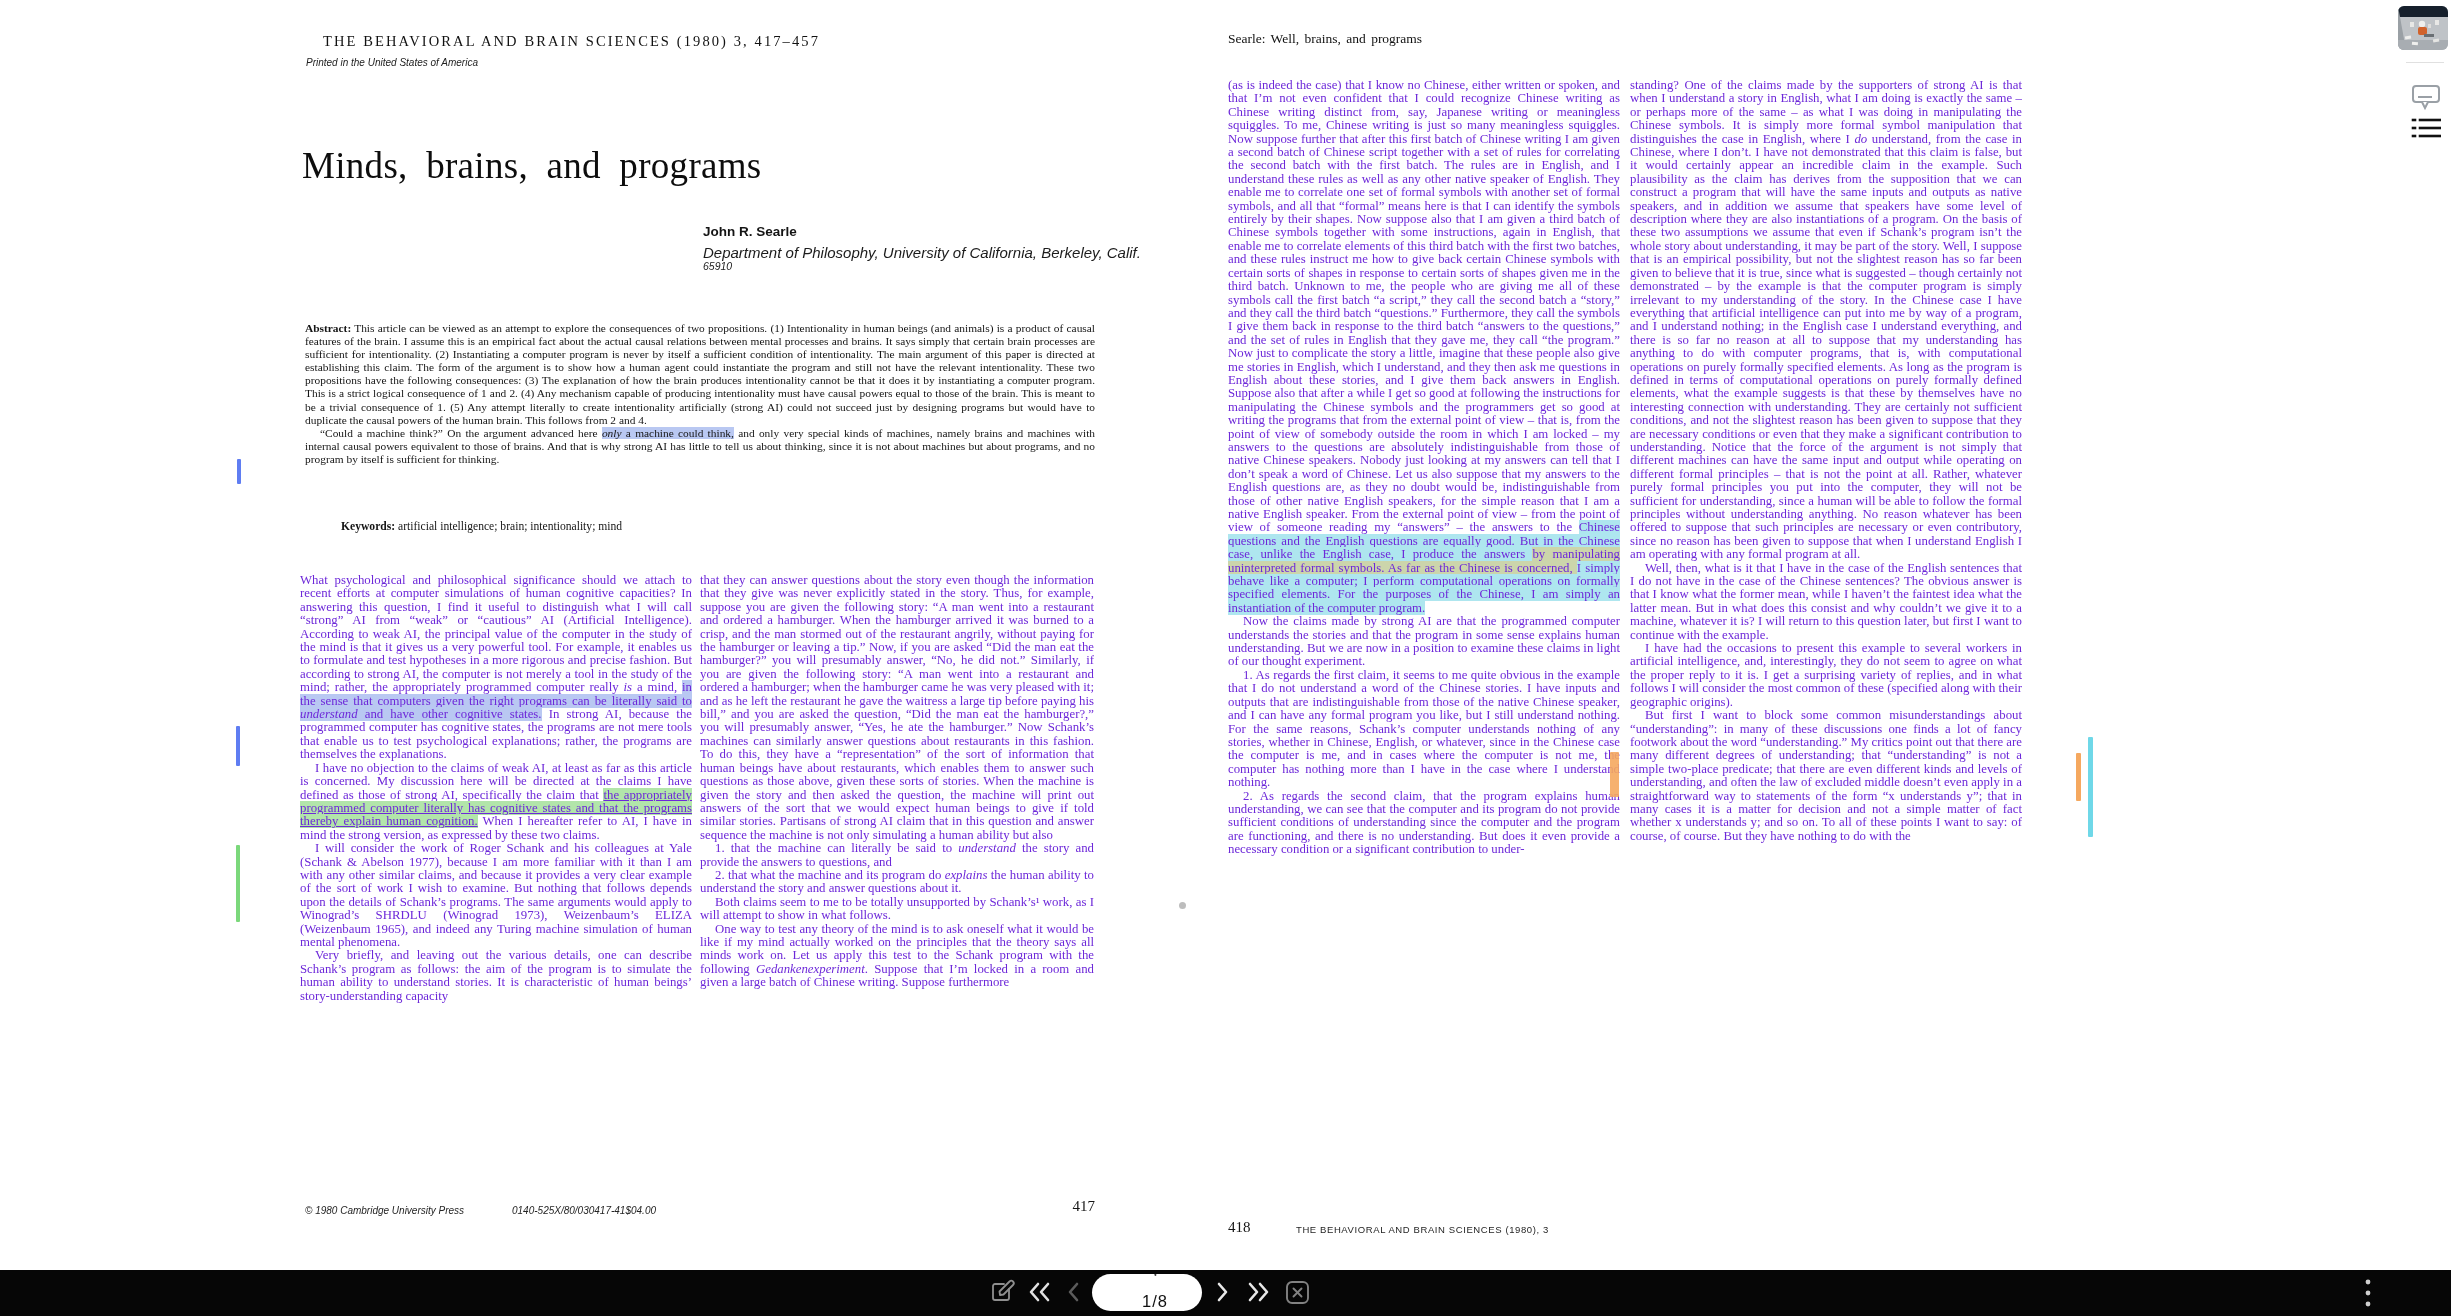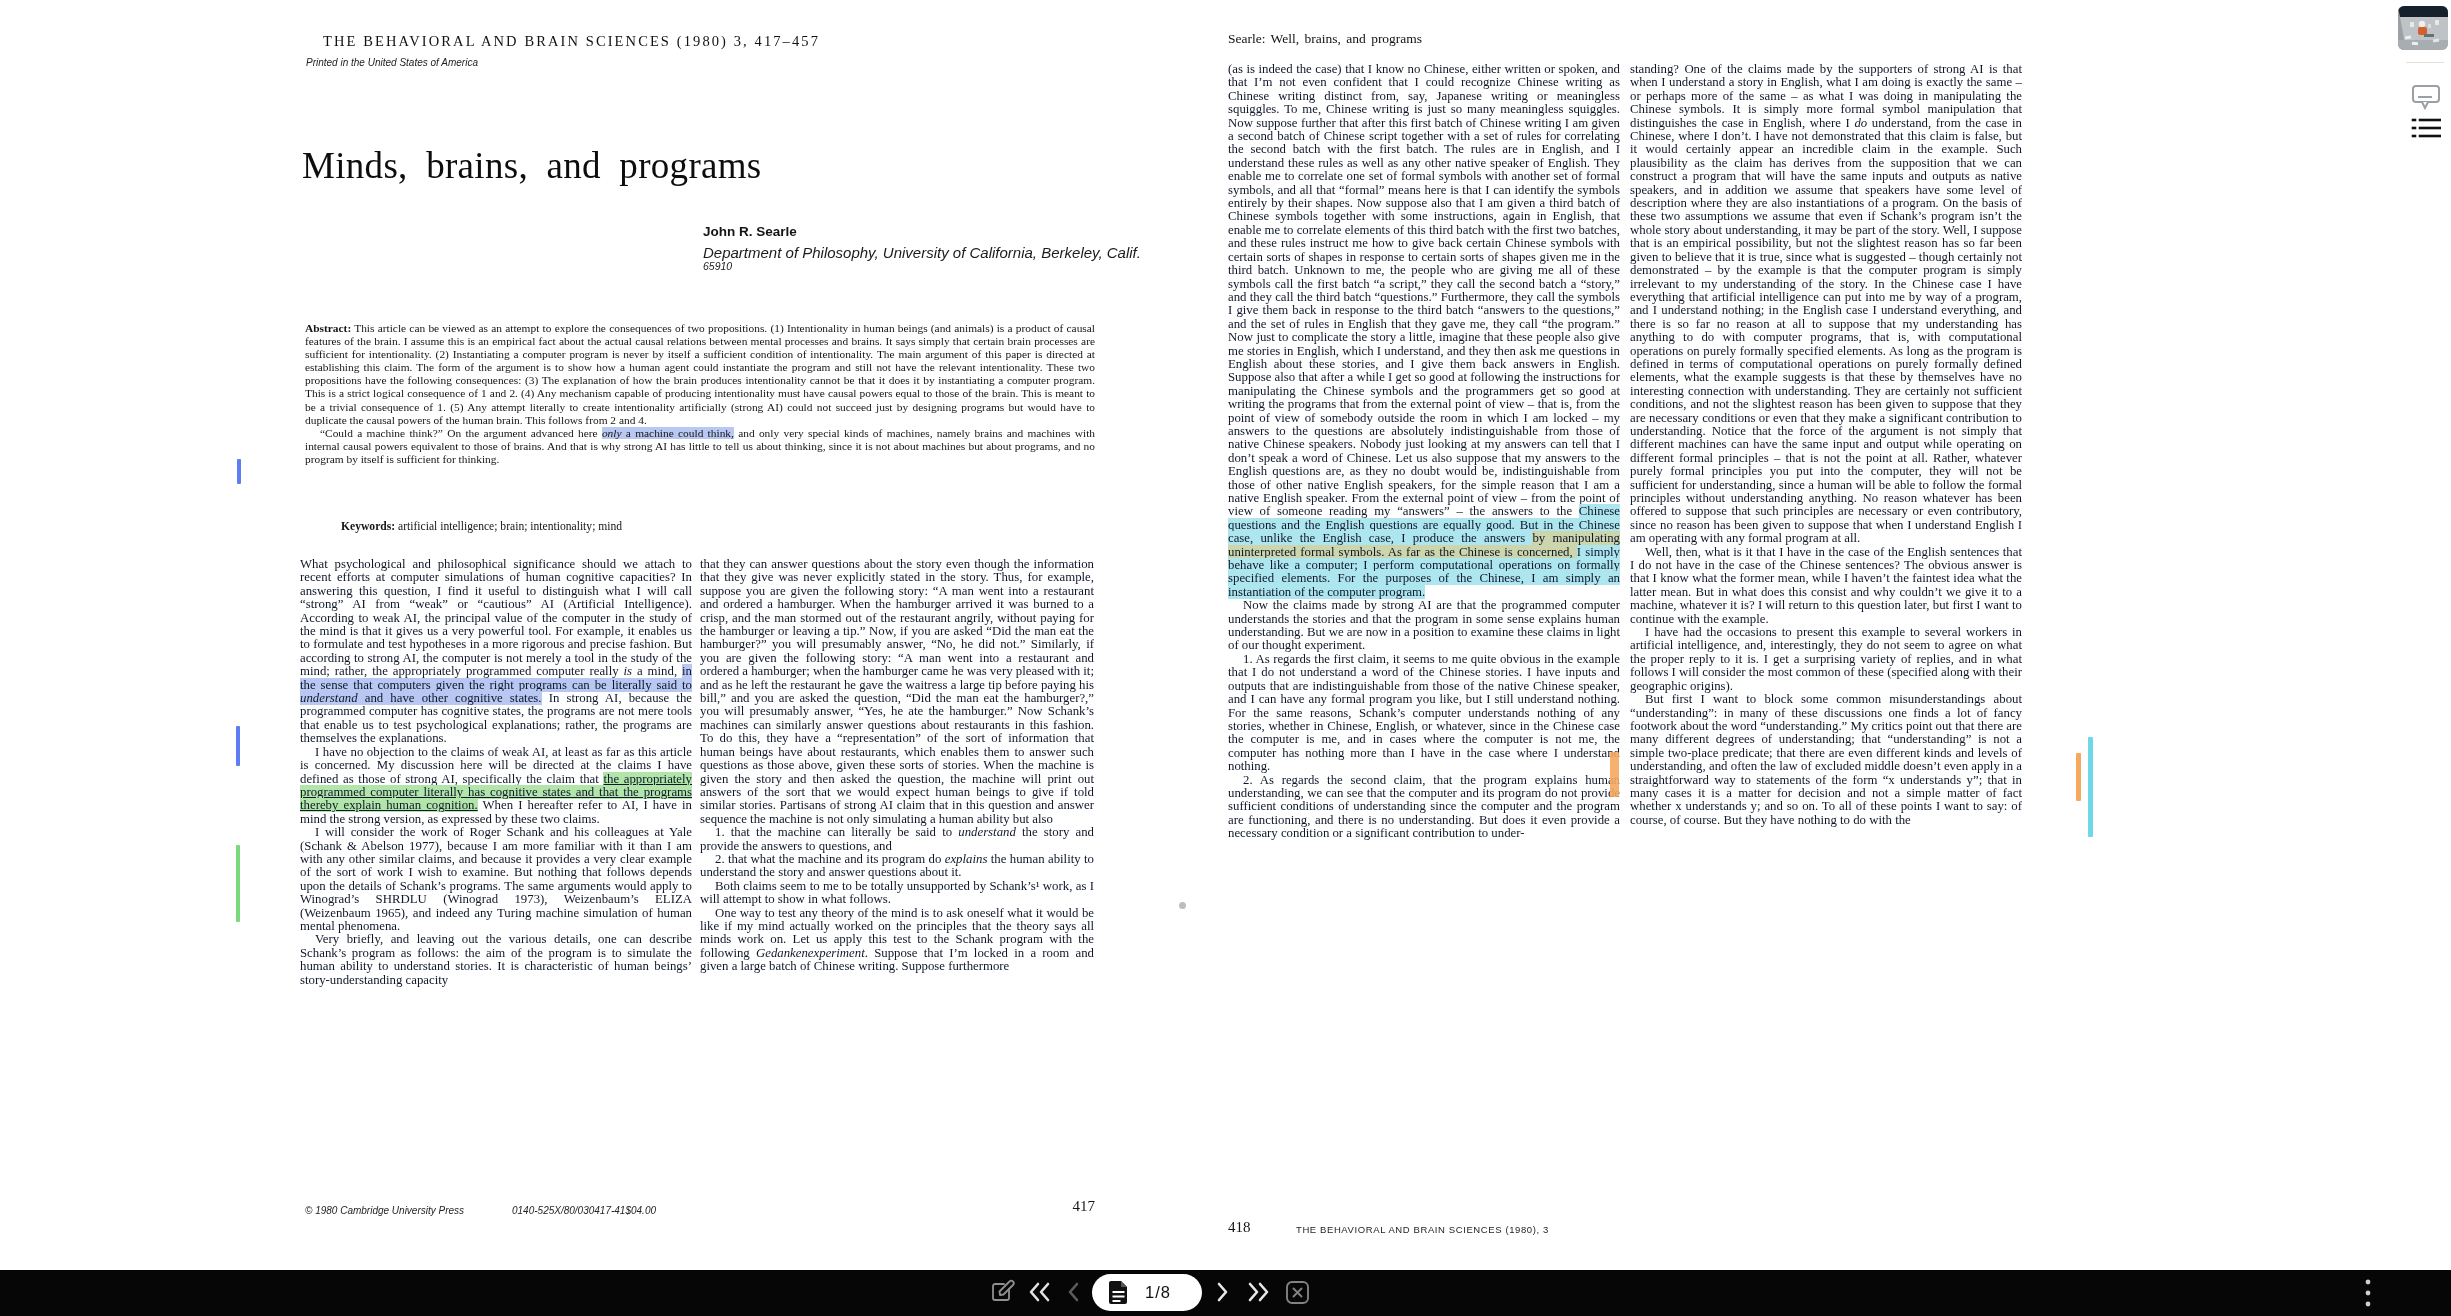--- a/index.html
+++ b/index.html
@@ -10,21 +10,21 @@
   .journal-header{left:303px;top:33px;font-size:14.5px;letter-spacing:2.1px;color:#111;margin-left:20px;}
   .printed-note{left:306px;top:57px;font-family:"Liberation Sans",sans-serif;font-style:italic;font-size:10px;color:#222;}
   .paper-title{left:302px;top:144px;font-size:37px;word-spacing:9px;letter-spacing:0.3px;color:#0d0d0d;}
   .author-name{left:703px;top:224px;font-family:Liberation Sans, sans-serif;font-weight:bold;font-size:13.5px;}
   .author-affil{left:703px;top:244px;font-family:"Liberation Sans",sans-serif;font-style:italic;font-size:15px;color:#1c1c1c;}
   .author-zip{left:703px;top:260px;font-family:"Liberation Sans",sans-serif;font-style:italic;font-size:10.5px;color:#1c1c1c;}
   
   .abstract{left:305px;top:322px;width:790px;font-size:11.4px;line-height:13.1px;text-align:justify;}
   .keywords{left:305px;top:520px;width:790px;font-size:11.6px;margin-left:36px;}
   
-  .col{font-size:12.8px;line-height:13.4px;text-align:justify;overflow:hidden;color:#0f172a;}
+  .col{font-size:12.8px;line-height:13.4px;text-align:justify;overflow:hidden;color:#6d28d9;margin-top:16px;}
   .c1{left:300px;top:558px;width:392px;height:628px;}
   .c2{left:700px;top:558px;width:394px;height:628px;}
   .c3{left:1228px;top:63px;width:392px;height:1126px;}
   .c4{left:1630px;top:63px;width:392px;height:1126px;}
   .para{margin:0;}
   .ind{text-indent:15px;}
   
   .copyright-note{left:305px;top:1205px;font-family:"Liberation Sans",sans-serif;font-style:italic;font-size:10px;color:#242424;}
   .issn-code{left:512px;top:1205px;font-family:"Liberation Sans",sans-serif;font-style:italic;font-size:10px;color:#242424;}
   .pageno-417{left:1035px;top:1198px;width:60px;text-align:right;font-size:15px;}
@@ -46,21 +46,21 @@
   .icon-btn{display:flex;align-items:center;justify-content:center;cursor:pointer;}
   .comment-pos{left:2410px;top:83px;width:32px;height:28px;}
   .list-pos{left:2410px;top:116px;width:32px;height:24px;}
   
   .bottombar{left:0;top:1270px;width:2451px;height:46px;background:#060606;}
   .tb{position:absolute;display:flex;align-items:center;justify-content:center;cursor:pointer;}
   .tb-edit{left:990px;top:1279px;width:26px;height:26px;}
   .tb-first{left:1028px;top:1281px;width:24px;height:22px;}
   .tb-prev{left:1066px;top:1281px;width:16px;height:22px;}
   .tb-pill{left:1092px;top:1274px;width:110px;height:37px;background:#ffffff;border-radius:19px;
-           display:flex;align-items:center;gap:16px;padding-left:16px;box-sizing:border-box;cursor:pointer;}
+           display:flex;align-items:center;gap:16px;padding-left:16px;box-sizing:border-box;cursor:pointer;flex-direction:column;}
   .tb-pagenum{font-family:"Liberation Sans",sans-serif;font-size:16.5px;color:#101010;letter-spacing:1px;}
   .tb-next{left:1214px;top:1281px;width:16px;height:22px;}
   .tb-last{left:1246px;top:1281px;width:24px;height:22px;}
   .tb-close{left:1284px;top:1279px;width:26px;height:26px;}
   .tb-kebab{left:2358px;top:1276px;width:20px;height:34px;}
 </style>
 <style>.hl-blue{background-color:#b9c8f2;}
 .hl-green{background-color:#b2e5aa;text-decoration:underline;}
 .hl-cyan{background-color:#aee6ef;}
 .hl-olive{background-color:#ccd5ab;}

